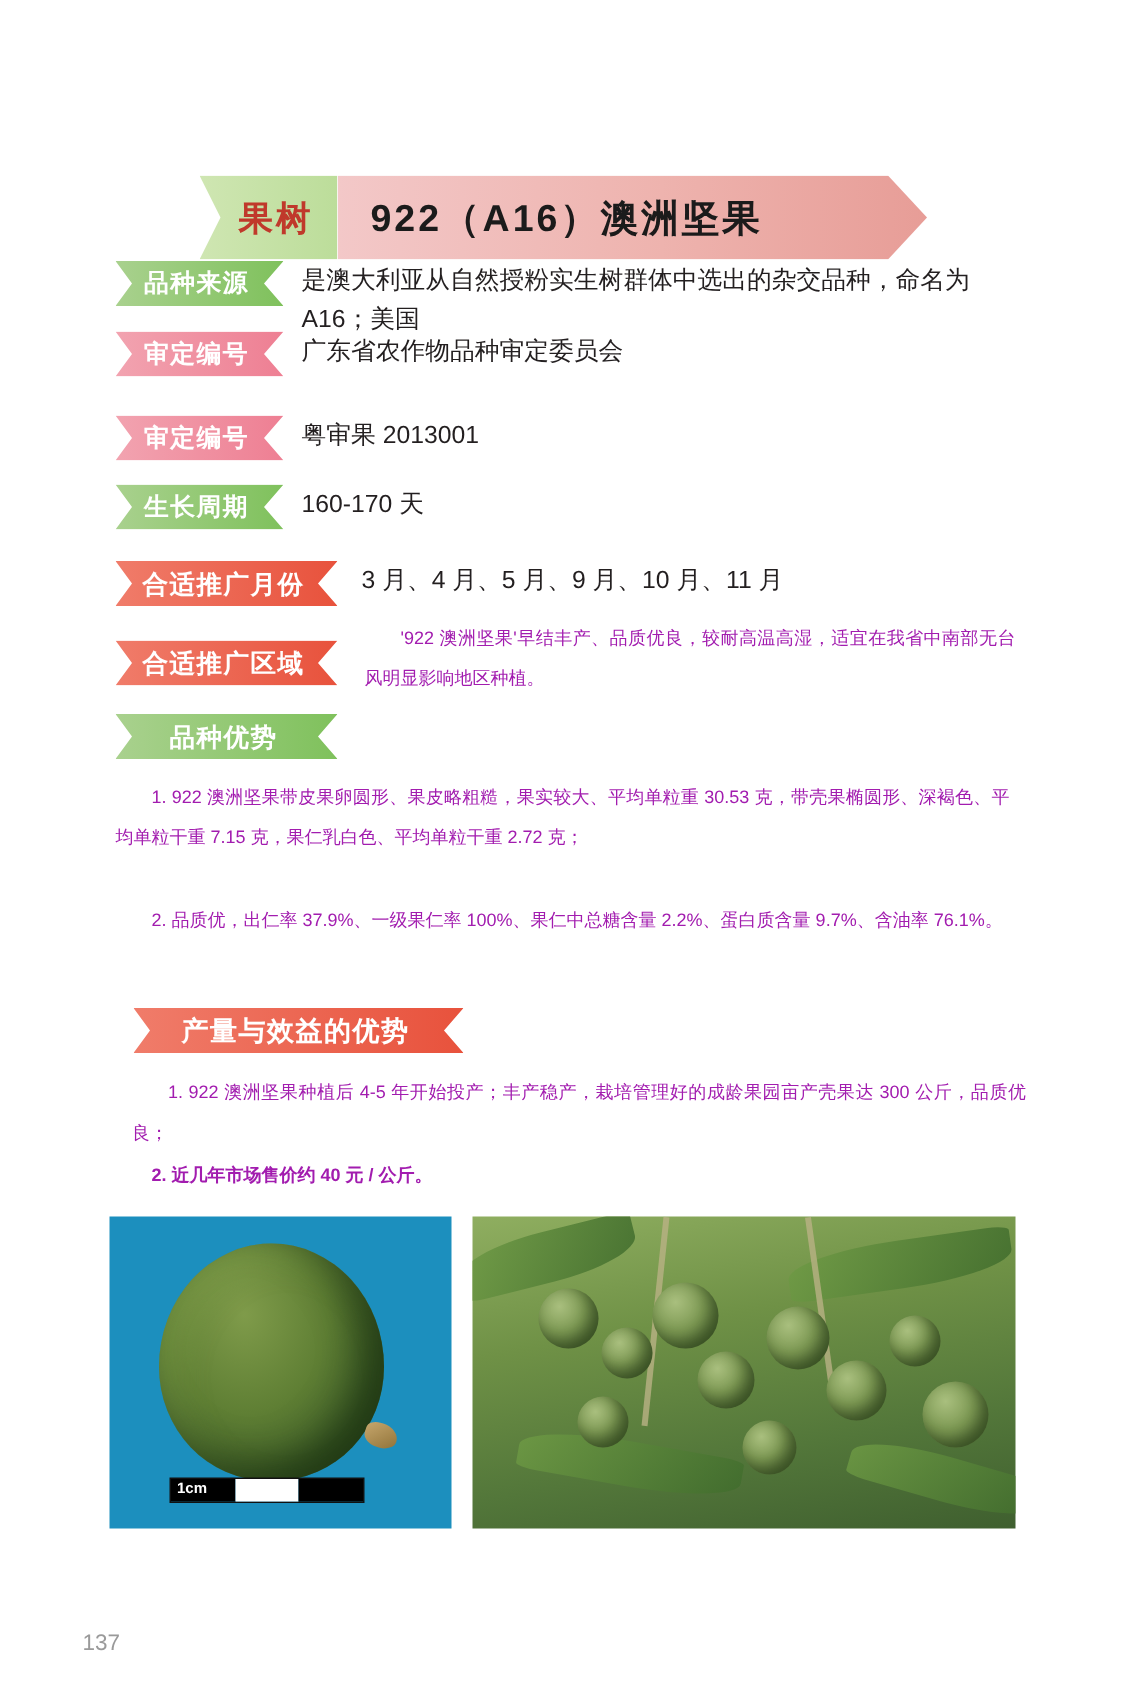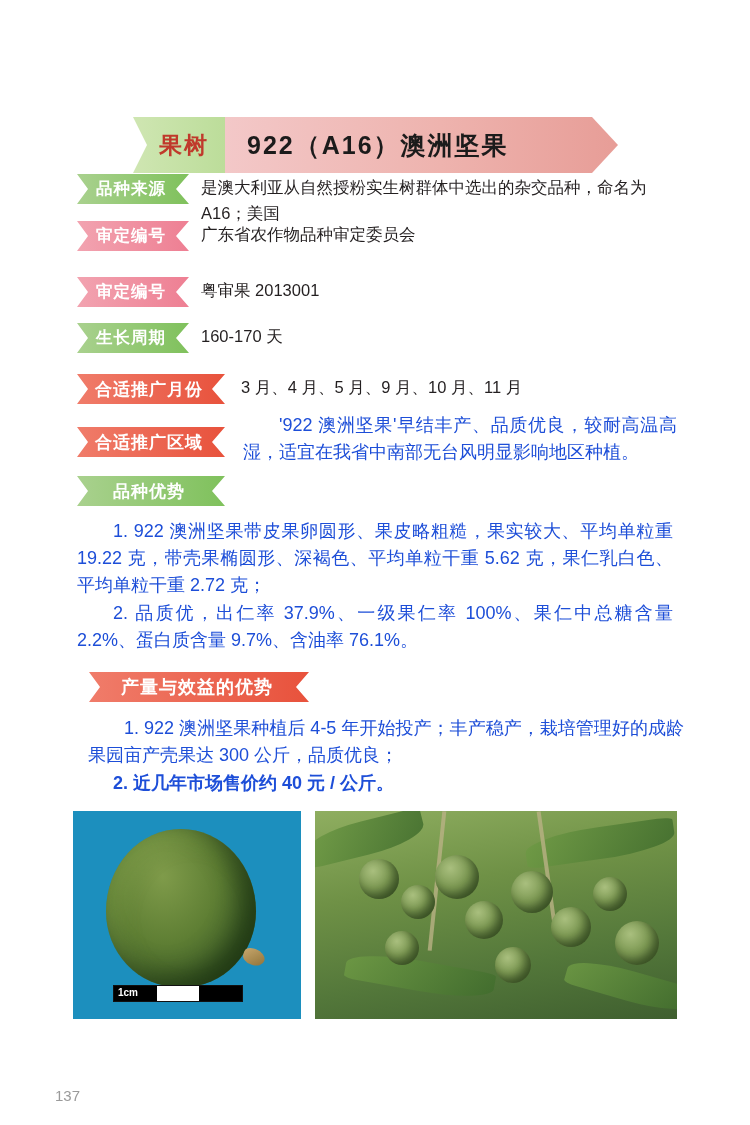--- a/index.html
+++ b/index.html
@@ -109,23 +109,23 @@
     line-height: 26px;
     color: #231f20;
     padding-left: 12px;
     max-width: 470px;
     font-family: "Liberation Sans", sans-serif;
   }
 
   
   .para {
     position: absolute;
-    font-size: 18px;
+    font-size: 12px;
     line-height: 27px;
-    color: #1d4ed8;
+    color: #a21caf;
     width: 596px;
     left: 77px;
     text-align: justify;
   }
   .indent {
     text-indent: 2em;
   }
 
   
   .photo {
@@ -275,21 +275,21 @@
     </div>
   </div>
   <div class="para indent" style="top:412px; left:243px; width:434px;">'922 澳洲坚果'早结丰产、品质优良，较耐高温高湿，适宜在我省中南部无台风明显影响地区种植。</div>
 
   <div class="field" style="left:77px; top:476px; width:610px;text-align:right;">
     <div class="tag green wide">
       <span>品种优势</span>
     </div>
   </div>
 
-  <div class="para indent" style="top:518px;">1. 922 澳洲坚果带皮果卵圆形、果皮略粗糙，果实较大、平均单粒重 19.22 克，带壳果椭圆形、深褐色、平均单粒干重 5.62 克，果仁乳白色、平均单粒干重 2.72 克；</div>
+  <div class="para indent" style="top:518px;">1. 922 澳洲坚果带皮果卵圆形、果皮略粗糙，果实较大、平均单粒重 30.53 克，带壳果椭圆形、深褐色、平均单粒干重 7.15 克，果仁乳白色、平均单粒干重 2.72 克；</div>
   <div class="para indent" style="top:600px;">2. 品质优，出仁率 37.9%、一级果仁率 100%、果仁中总糖含量 2.2%、蛋白质含量 9.7%、含油率 76.1%。</div>
 
   <div class="field" style="left:89px; top:672px; width:610px;">
     <div class="tag red widest">
       <span>产量与效益的优势</span>
     </div>
   </div>
   <div class="para indent" style="top:715px;margin-left:11px;">1. 922 澳洲坚果种植后 4-5 年开始投产；丰产稳产，栽培管理好的成龄果园亩产壳果达 300 公斤，品质优良；</div>
   <div class="para indent" style="top:770px;font-weight:bold;">2. 近几年市场售价约 40 元 / 公斤。</div>
 

